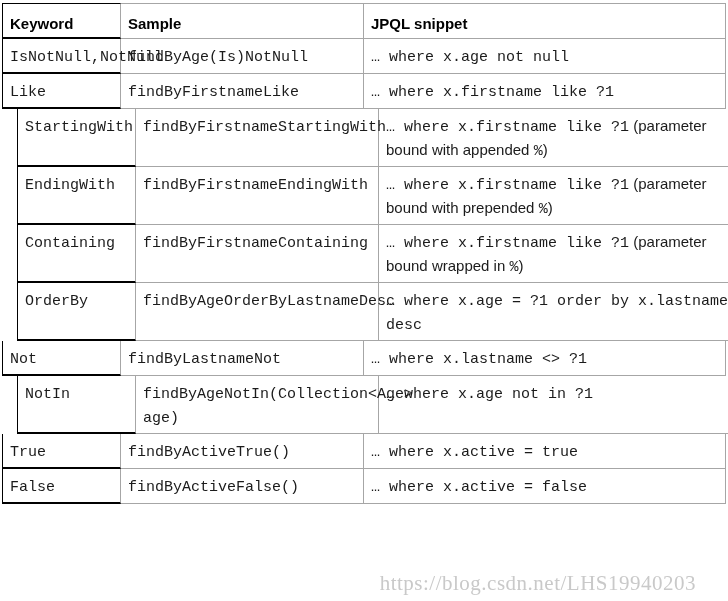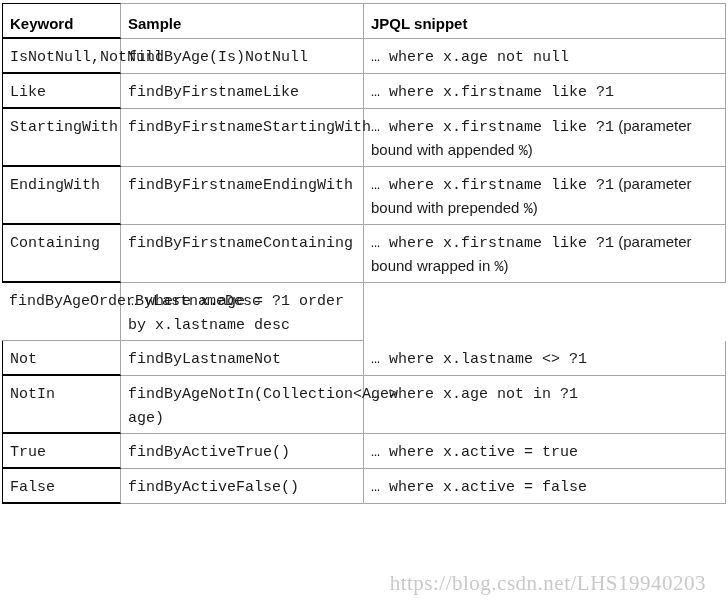--- a/index.html
+++ b/index.html
@@ -14,41 +14,41 @@
     width: 728px; height: 601px;
     background: var(--bg);
     overflow: hidden;
     font-family: "Liberation Sans", sans-serif;
   }
   .page { position: relative; width: 728px; height: 601px; }
 
   .watermark {
     position: absolute;
     top: 568px;
-    right: 22px;
+    right: 32px;
     font-family: "Liberation Serif", serif;
     font-size: 21px;
     letter-spacing: 0.5px;
     color: var(--watermark);
     white-space: nowrap;
   }
 
   .tbl {
     position: relative;
     margin: 3px 0 0 2px;
     width: 724px;
   }
   .row {
     display: grid;
     grid-template-columns: 119px 243px 362px;
     border-radius: 6px;
   }
   .row.header { height: 36px; }
   .row.single { height: 35px; }
-  .row.tall   { height: 58px; }
+  .row.tall   { height: 58px; margin-left: 15px; }
 
   .cell {
     position: relative;
     padding: 6px 7px 0 7px;
     line-height: 22px;
     color: var(--text);
     border-right: 1px solid var(--border_gray);
     border-bottom: 1px solid var(--border_gray);
     overflow: visible;
   }
@@ -139,20 +139,23 @@
         <div class="row tall">
     <div class="cell kw">
       <span class="code">Containing</span>
     </div>
     <div class="cell sm">
       <span class="code">findByFirstnameContaining</span>
     </div>
     <div class="cell jq"><span class="code">… where x.firstname like ?1</span><span class="plain"> (parameter bound wrapped in </span><span class="code">%</span><span class="plain">)</span></div>
   </div>
         <div class="row tall">
+    <div class="cell kw">
+      <span class="code">OrderBy</span>
+    </div>
     <div class="cell sm">
       <span class="code">findByAgeOrderByLastnameDesc</span>
     </div>
     <div class="cell jq"><span class="code">… where x.age = ?1 order by x.lastname desc</span></div>
   </div>
         <div class="row single">
     <div class="cell kw">
       <span class="code">Not</span>
     </div>
     <div class="cell sm">

